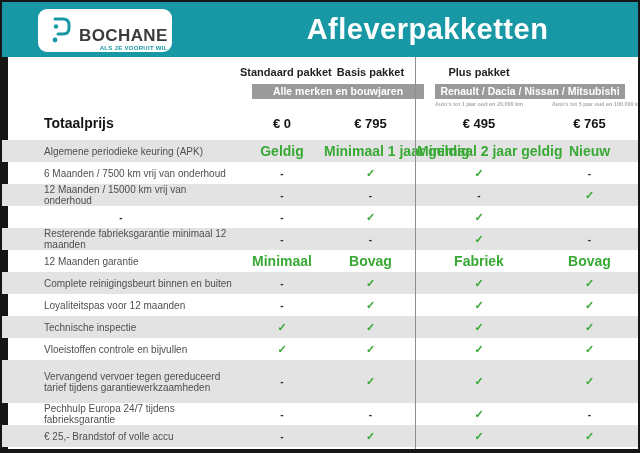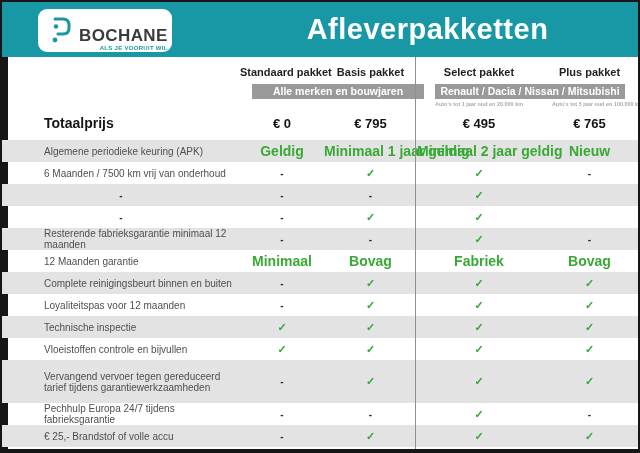--- a/index.html
+++ b/index.html
@@ -79,21 +79,20 @@
   </div>
 
   <div class="content">
     <div class="divider"></div>
 
     <div class="colhead">
       <div class="cols pkg-labels">
         <div></div>
         <div class="pkg-label">Standaard pakket</div>
         <div class="pkg-label">Basis pakket</div>
-        <div class="pkg-label">Select pakket</div>
         <div class="pkg-label">Plus pakket</div>
       </div>
       <div class="badge badge-1">Alle merken en bouwjaren</div>
       <div class="badge badge-2">Renault / Dacia / Nissan / Mitsubishi</div>
       <div class="note note-1">Auto's tot 1 jaar oud en 20.000 km</div>
       <div class="note note-2">Auto's tot 5 jaar oud en 100.000 km</div>
       <div class="cols price-row">
         <div class="totaal">Totaalprijs</div>
         <div class="price">€ 0</div>
         <div class="price">€ 795</div>
@@ -111,20 +110,21 @@
         <div class="val v-text">Nieuw</div>
       </div>
       <div class="cols row">
         <div class="row-label">6 Maanden / 7500 km vrij van onderhoud</div>
         <div class="val v-dash">-</div>
         <div class="val v-check">✓</div>
         <div class="val v-check">✓</div>
         <div class="val v-dash">-</div>
       </div>
       <div class="cols row">
+        <div class="row-label">12 Maanden / 15000 km vrij van onderhoud</div>
         <div class="val v-dash">-</div>
         <div class="val v-dash">-</div>
         <div class="val v-dash">-</div>
         <div class="val v-check">✓</div>
       </div>
       <div class="cols row">
         <div class="val v-dash">-</div>
         <div class="val v-dash">-</div>
         <div class="val v-check">✓</div>
         <div class="val v-check">✓</div>

